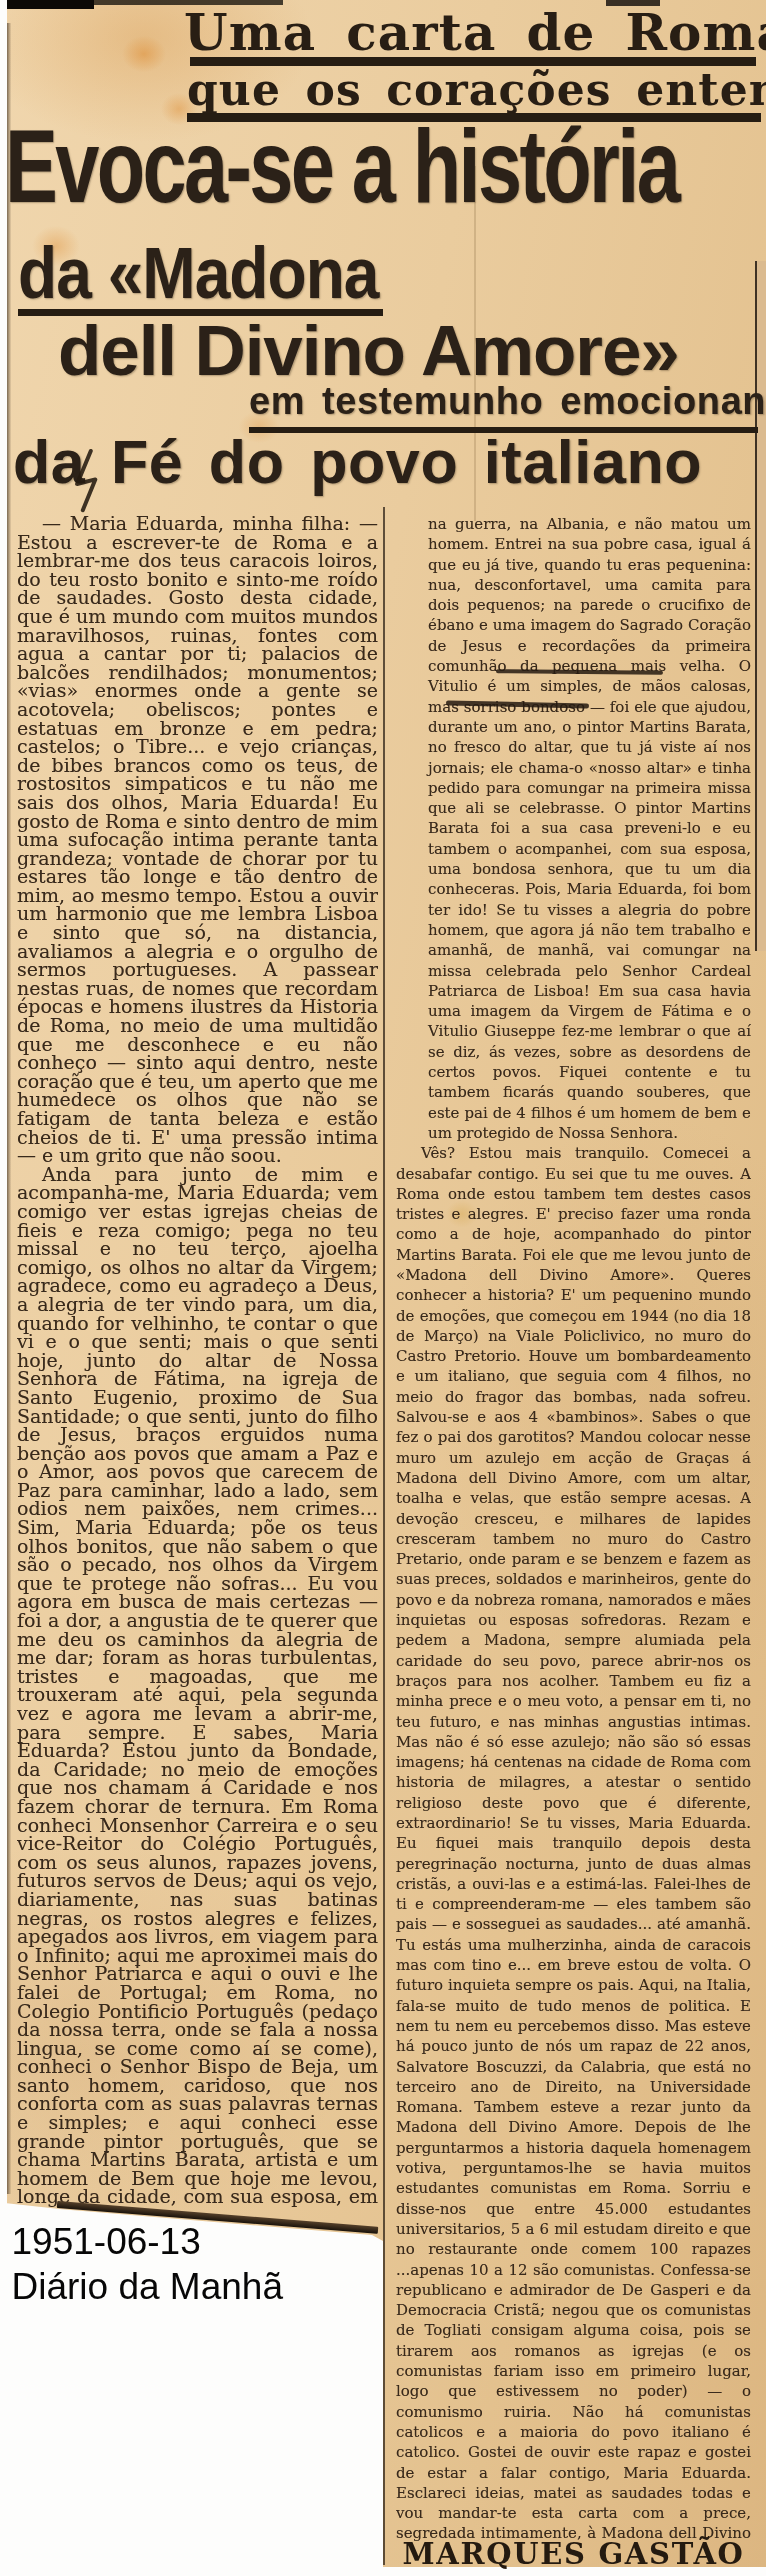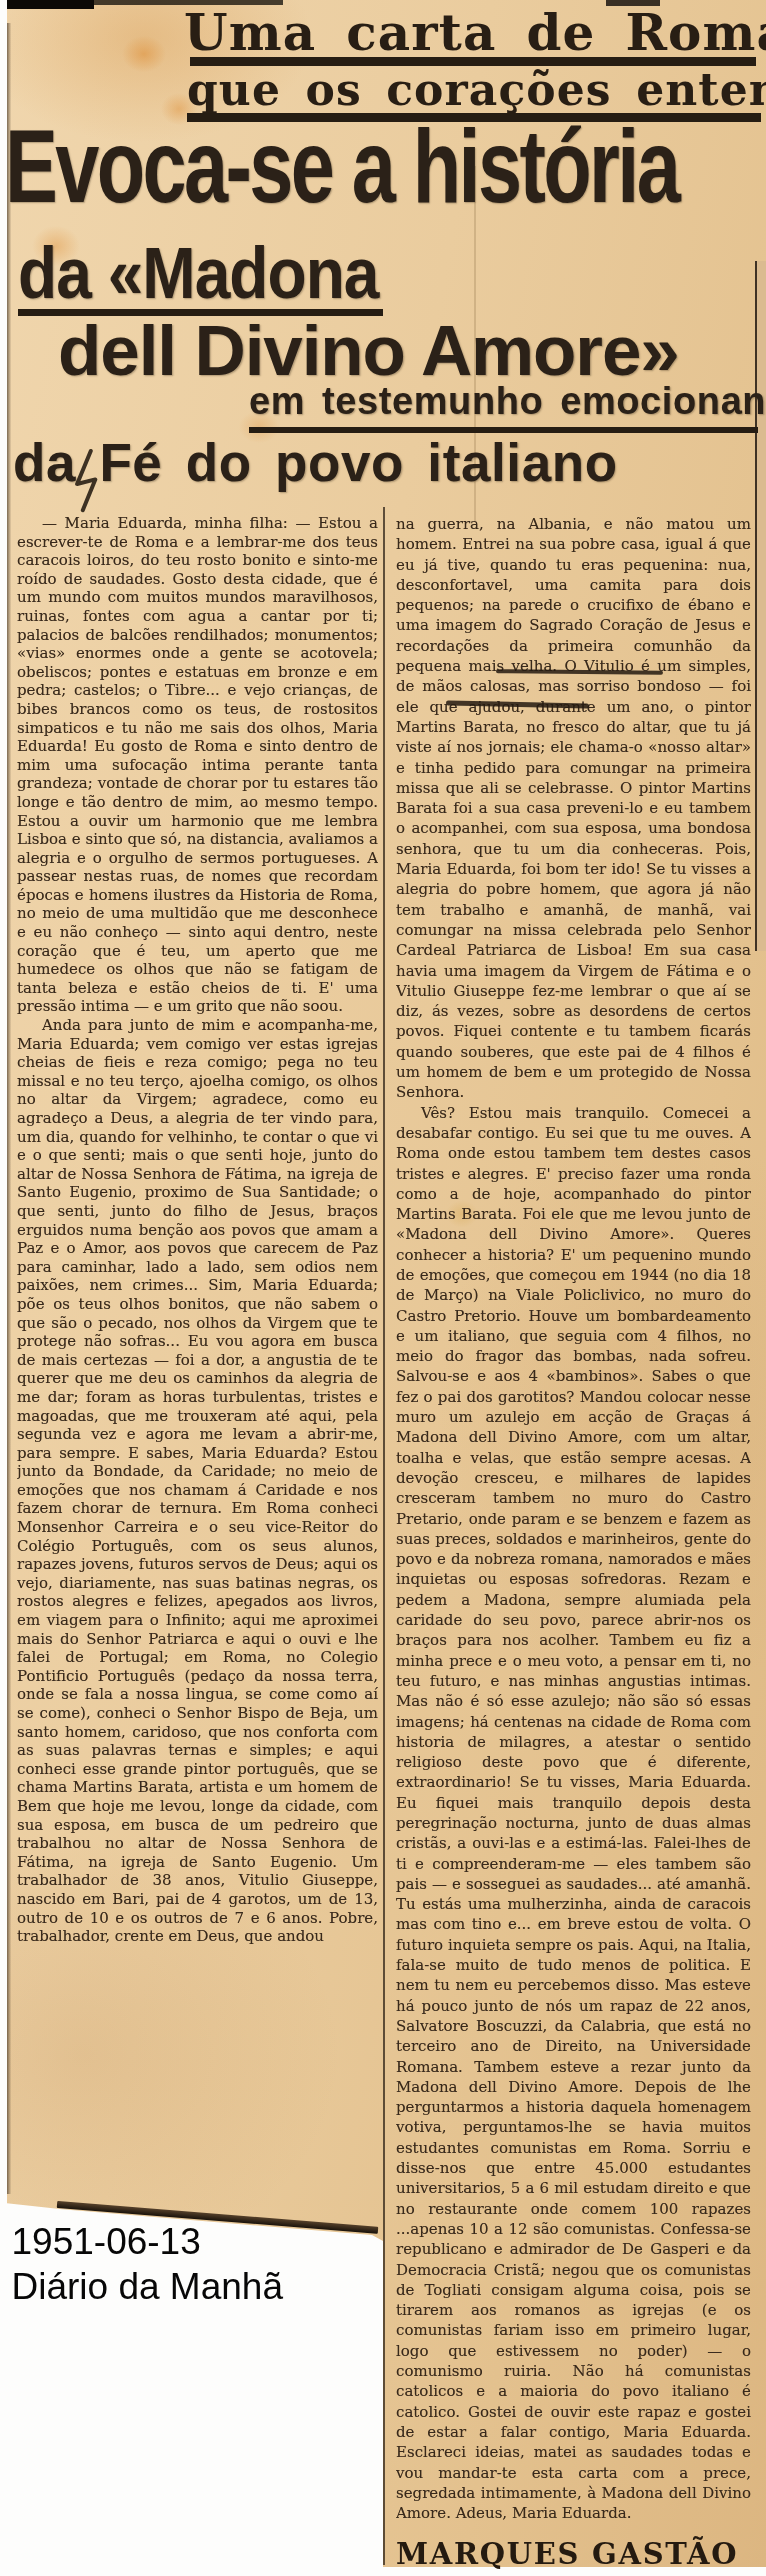--- a/index.html
+++ b/index.html
@@ -41,36 +41,36 @@
   .bar2{left:187px;top:113px;width:574px;height:8.6px;}
   .bar3{left:18px;top:309px;width:365px;height:6.9px;}
   .bar4{left:249px;top:427px;width:509px;height:6.3px;}
   .bighead{position:absolute;font-family:"Liberation Sans",sans-serif;font-weight:700;
       white-space:nowrap;transform-origin:left top;color:#2b2118;
       text-shadow:1.1px 1.1px 1.7px rgba(60,45,25,.35);}
   .head1{left:4.6px;top:115px;font-size:103px;line-height:103px;letter-spacing:-3.4px;transform:scale(.77,1);}
   .head2{left:18px;top:237px;font-size:72px;line-height:72px;letter-spacing:-1.1px;transform:scale(.89,1);}
   .head3{left:18px;top:315px;font-size:71px;line-height:71px;letter-spacing:-1.1px;margin-left:40px;}
   .subhead{left:249px;top:379px;font-size:38px;line-height:44px;letter-spacing:0.6px;word-spacing:5.7px;}
-  .head4{left:13px;top:432px;font-size:53px;line-height:61px;letter-spacing:0.6px;word-spacing:8px;}
+  .head4{left:13px;top:432px;font-size:61px;line-height:61px;letter-spacing:0.6px;word-spacing:8px;}
   
   .col{position:absolute;text-align:justify;color:#38291b;
       text-shadow:0 0 0.6px rgba(45,32,20,.35);overflow:hidden;}
   .col p{margin:0;text-indent:25px;}
-  .col p.cont{text-indent:0;}
-  .col-left{left:17px;top:514px;width:361px;height:1694px;font-size:15px;line-height:18.6px;}
+  .col p.cont{text-indent:0;margin-left:32px;}
+  .col-left{left:17px;top:514px;width:361px;height:1694px;font-size:19px;line-height:18.6px;}
   .col-right{left:396px;top:514px;width:355px;height:2030px;font-size:15px;line-height:20.3px;}
   .divider{position:absolute;left:383px;top:507px;width:2.3px;height:2058px;background:rgba(40,29,18,.72);}
   
   .pen-u{position:absolute;background:#241a10;opacity:.85;border-radius:2.3px;}
   .pen-u1{left:496px;top:670px;width:167px;height:4px;transform:rotate(.6deg);}
   .pen-u2{left:446px;top:702px;width:143px;height:4.6px;transform:rotate(1.2deg);}
   .squiggle{position:absolute;left:68px;top:446px;}
   
-  .signature{position:absolute;left:396px;top:2537px;width:355px;text-align:left;
+  .signature{position:absolute;left:396px;top:2537px;width:355px;text-align:center;
       font-family:"DejaVu Serif",serif;font-weight:700;font-size:29px;letter-spacing:1.7px;
       color:#241a10;white-space:nowrap;}
   .date-stamp{position:absolute;left:11.5px;top:2219px;width:286px;
       font-family:"Liberation Sans",sans-serif;font-size:37px;line-height:45px;color:#070707;}
 </style>
 </head>
 <body>
 
 <div class="canvas">
 

